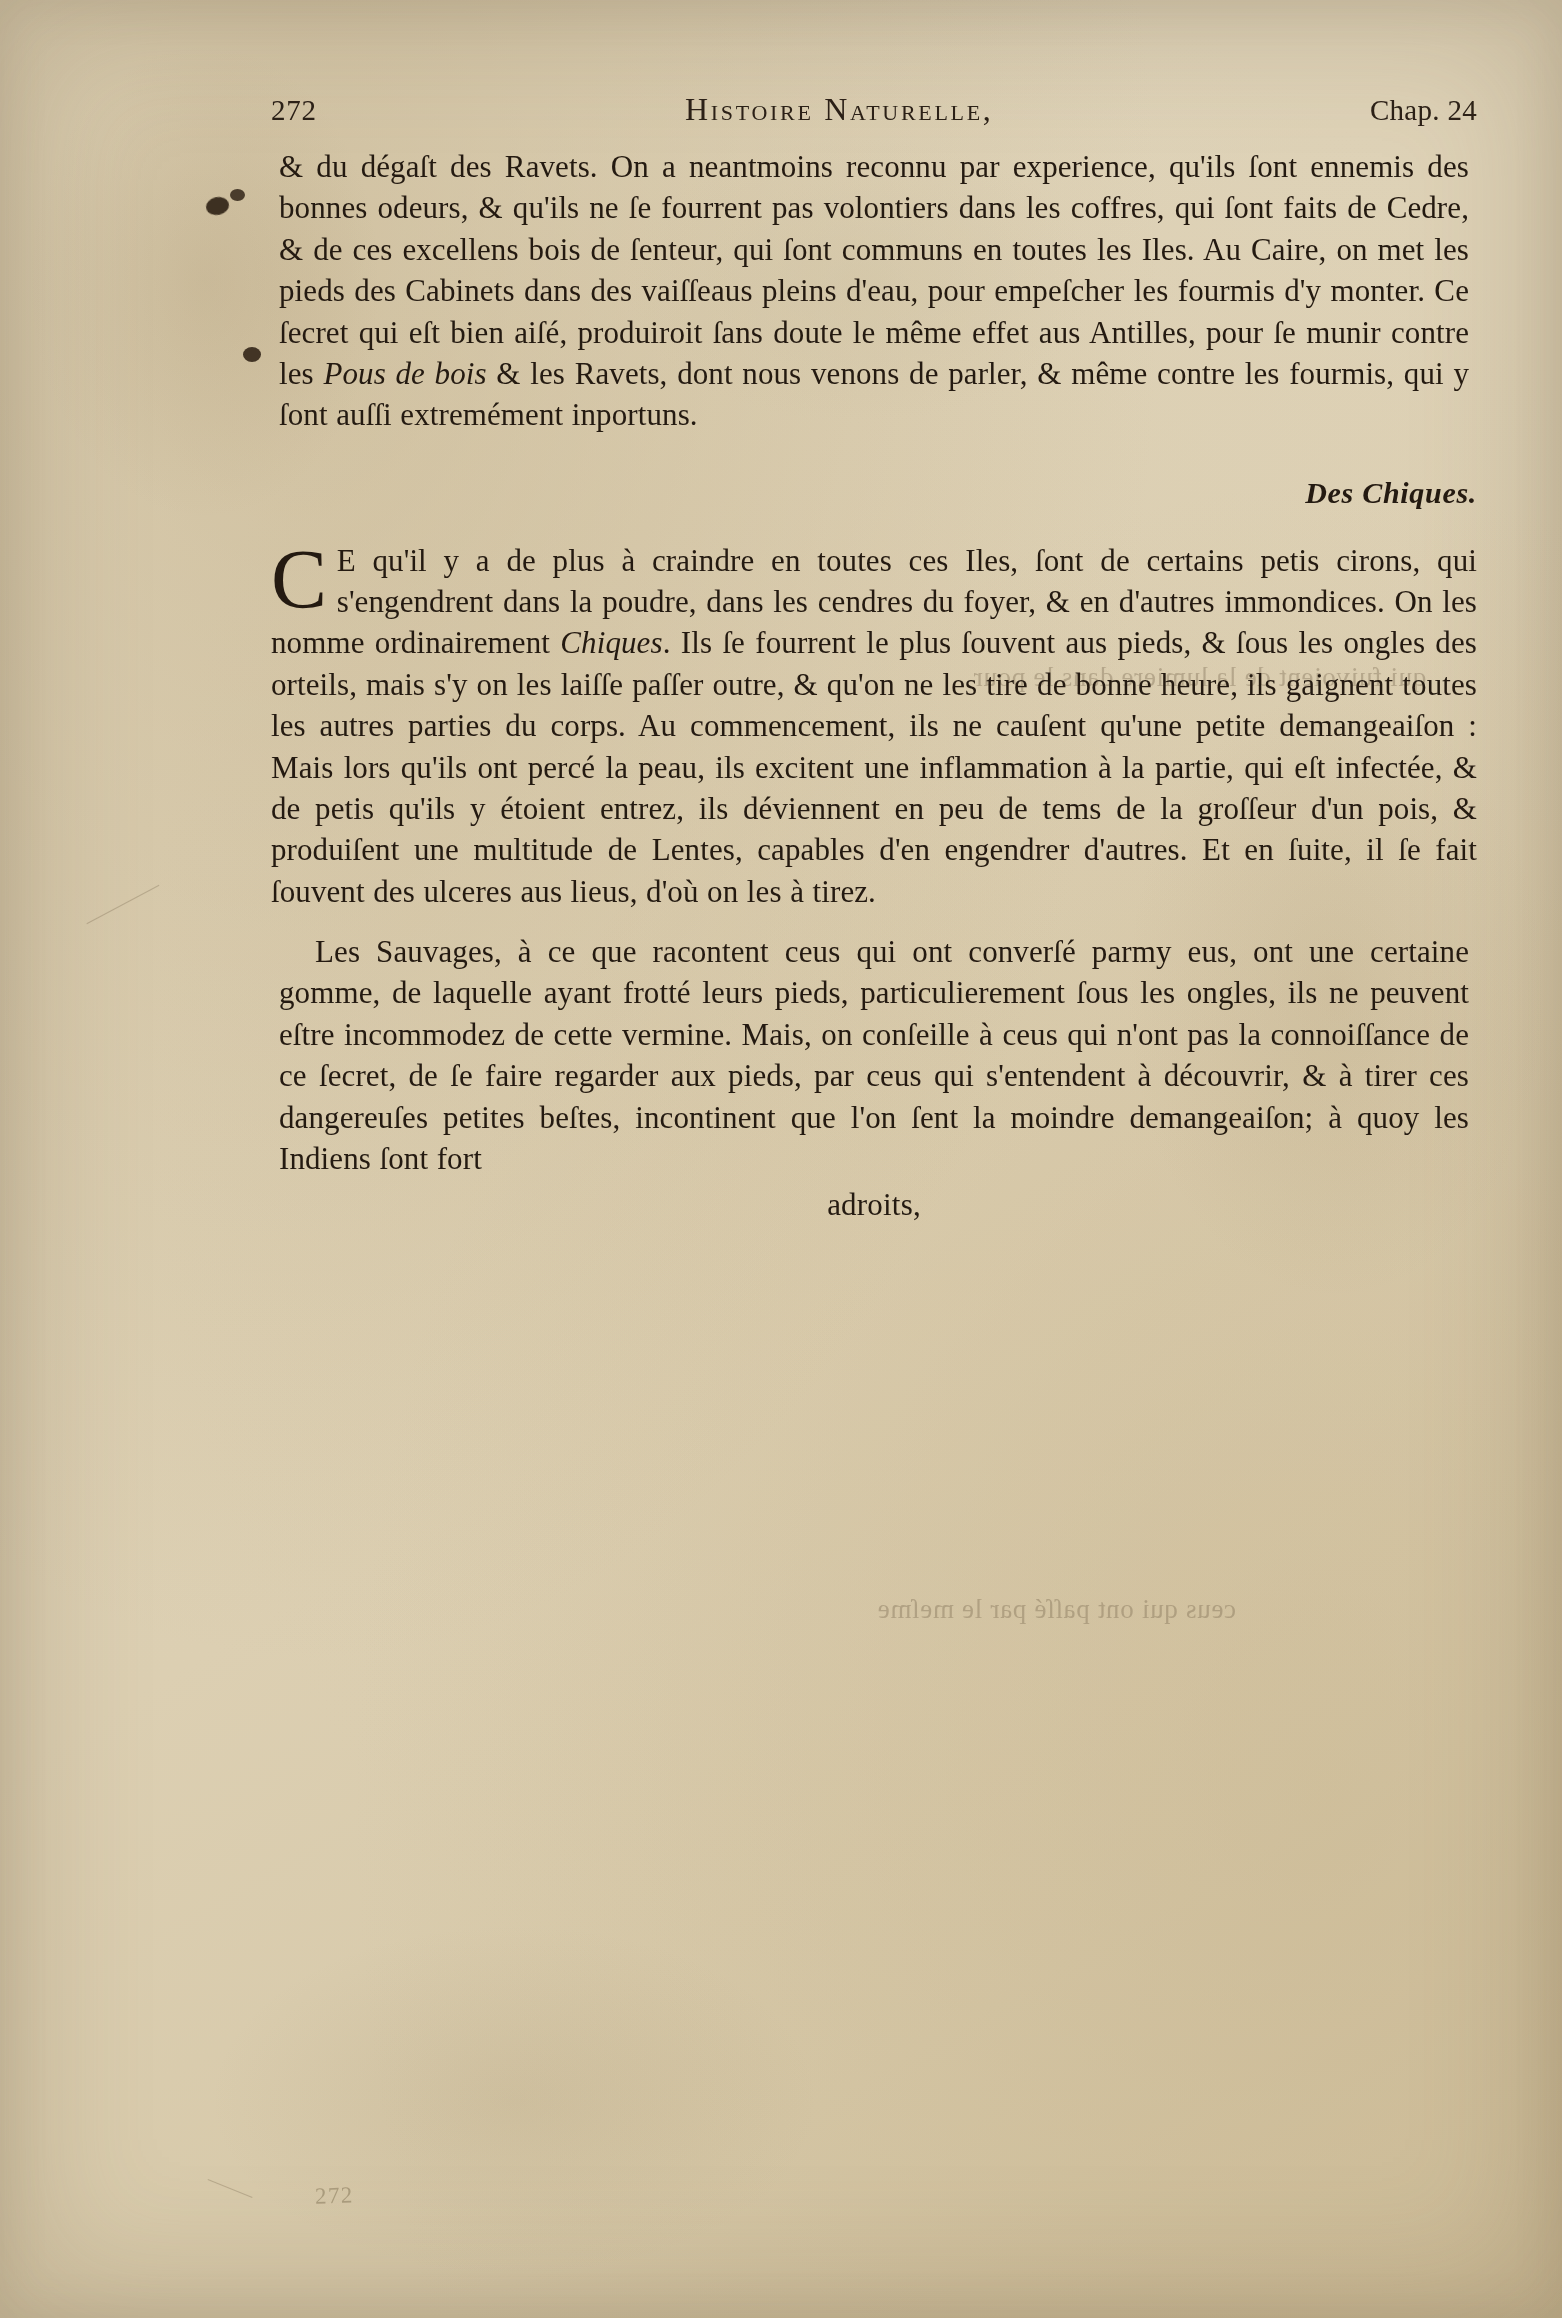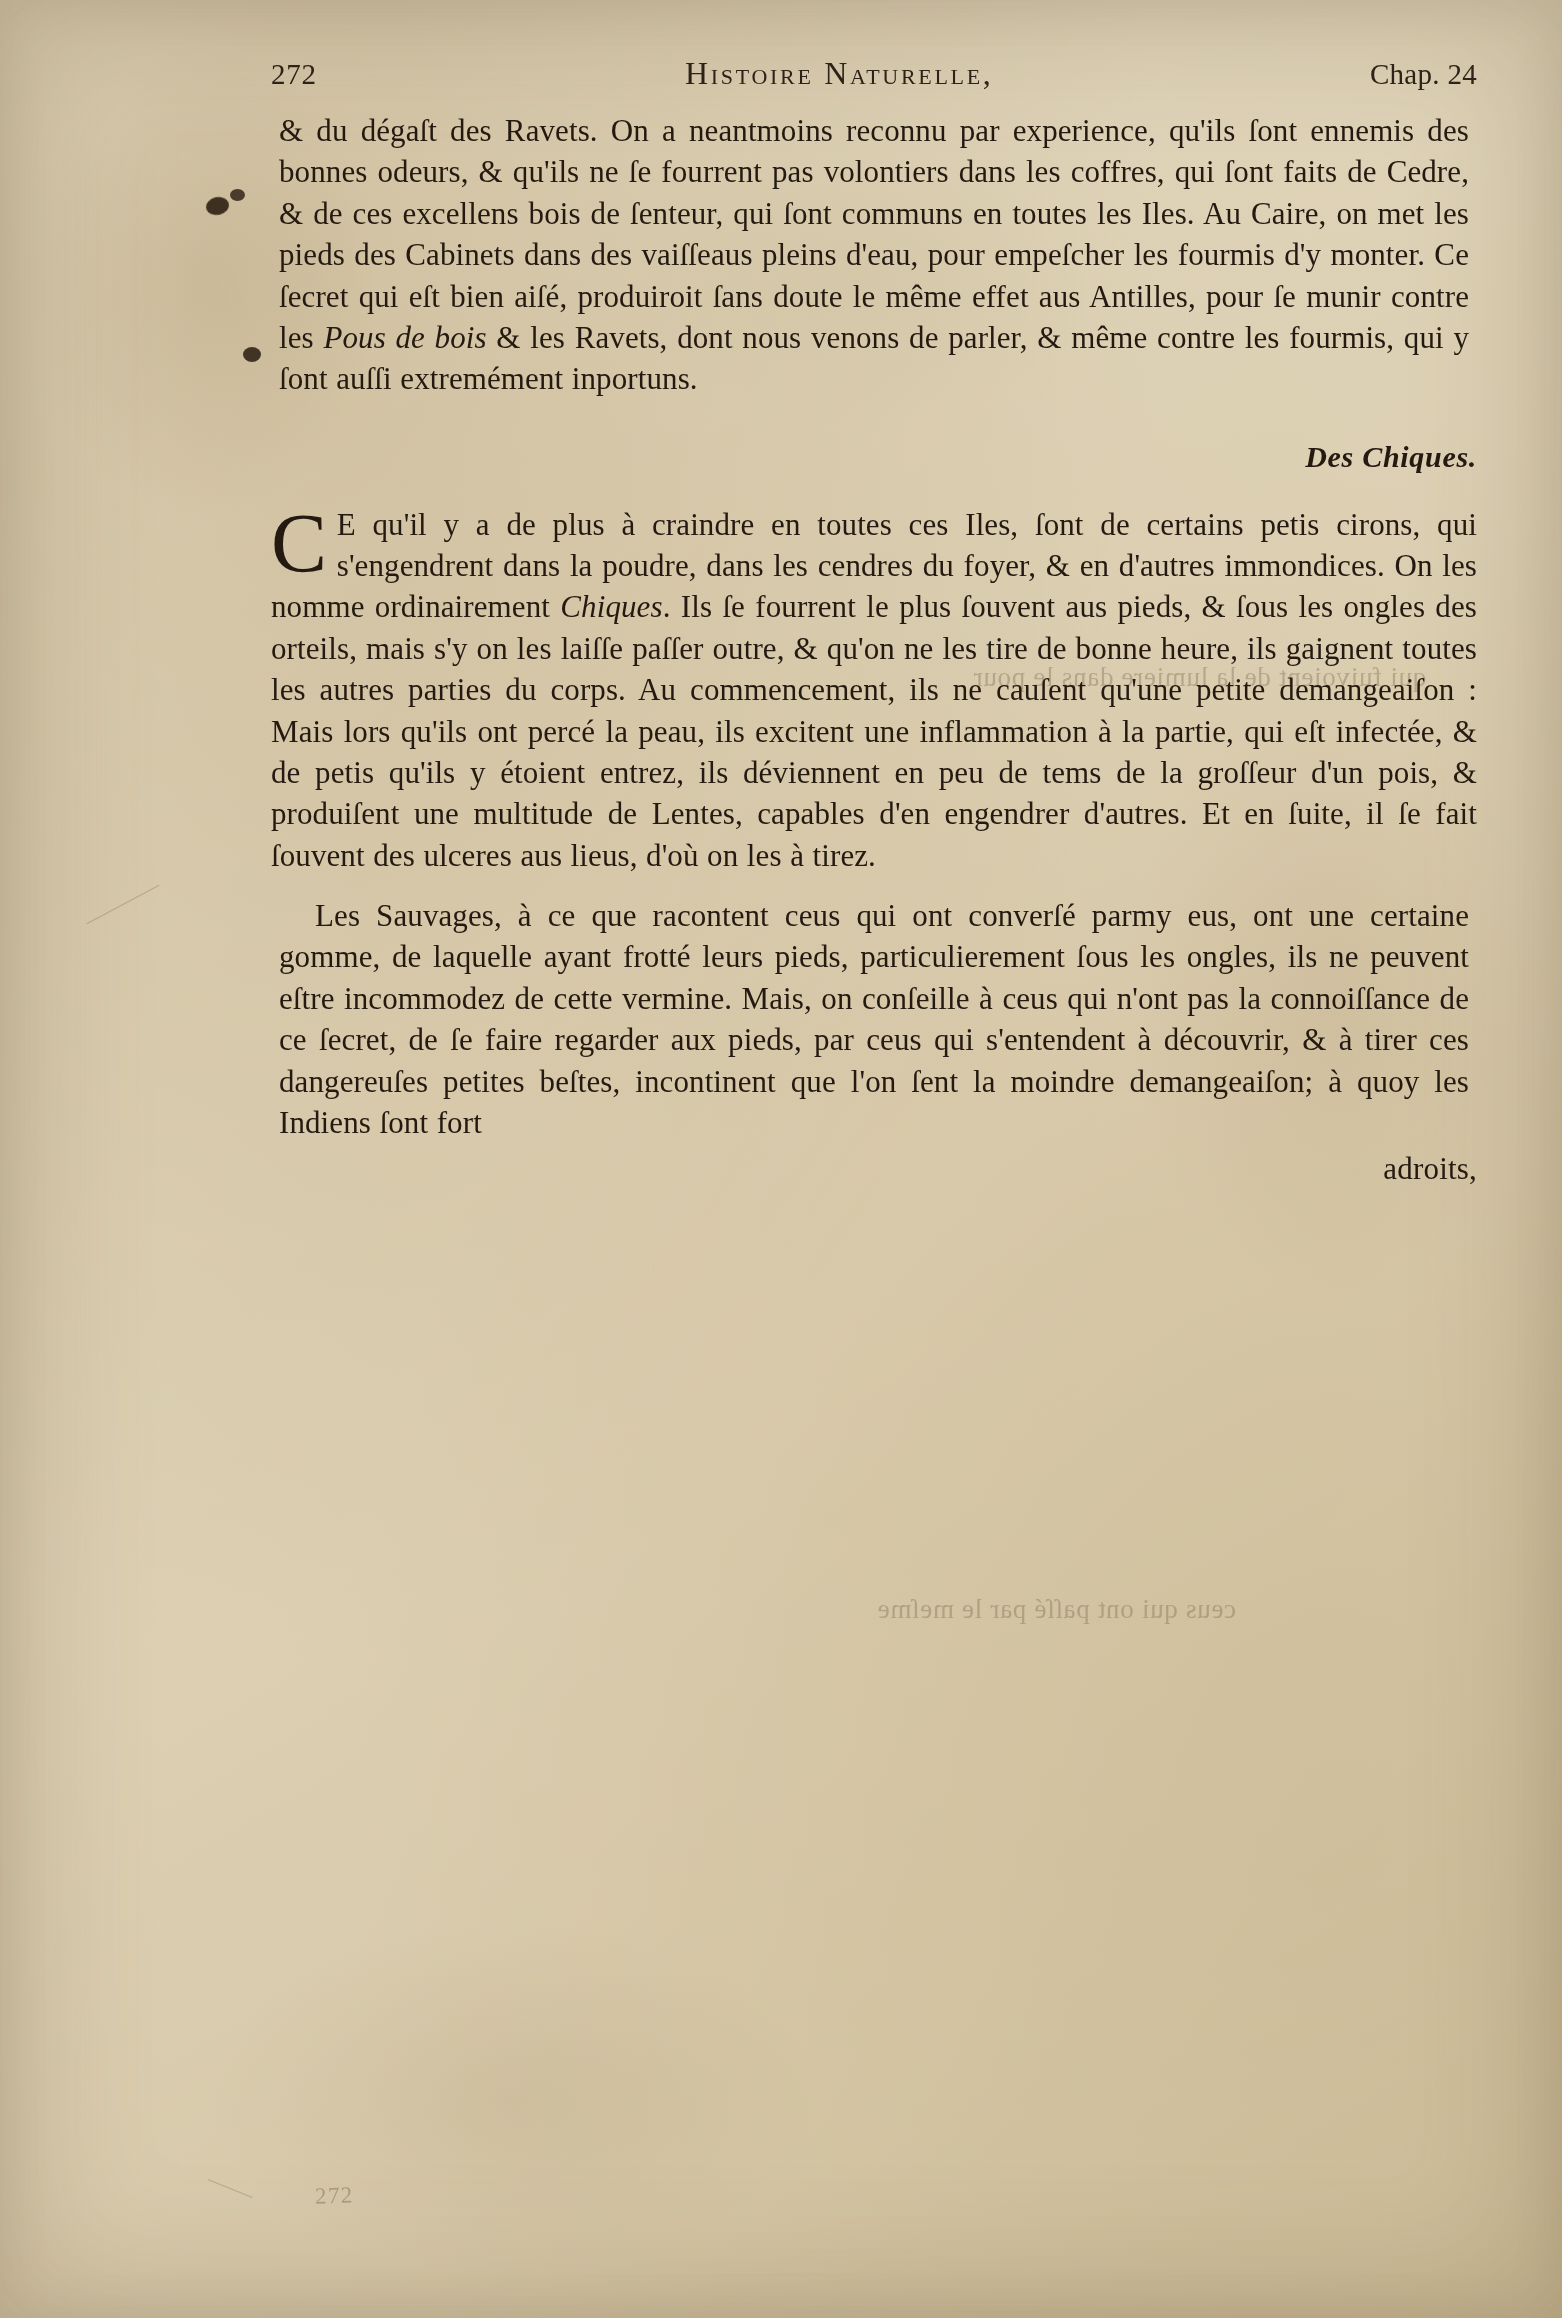--- a/index.html
+++ b/index.html
@@ -92,20 +92,21 @@
     font-family: "Liberation Serif", serif;
     letter-spacing: 0.7px;
   }
   .head-title {
     flex: 1;
     text-align: center;
     font-size: 32px;
     font-variant: small-caps;
     letter-spacing: 2.7px;
     padding-left: 27px;
+    margin-top: 36px;
   }
   .head-chap {
     font-size: 29px;
     letter-spacing: 0.3px;
     margin-left: 35px;
   }
 
   p.body {
     color: #241a11;
     font-size: 31px;
@@ -152,21 +153,21 @@
     font-size: 84px;
     line-height: 0.86;
     padding: 4.1px 9.6px 0 0;
     font-family: "Liberation Serif", serif;
     color: #241a11;
   }
 
   .para-gap { height: 11px; }
 
   .catchword {
-    text-align: right;
+    text-align: center;
     color: #241a11;
     font-size: 31px;
     margin-top: 4.1px;
     letter-spacing: 0.2px;
   }
 
   i.ital { font-style: italic; }
 
   
   .pencil {

